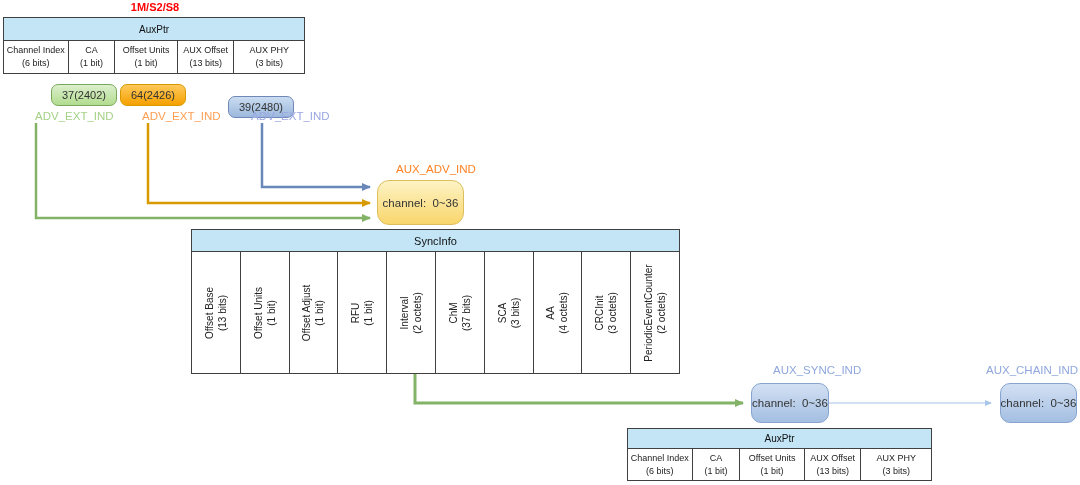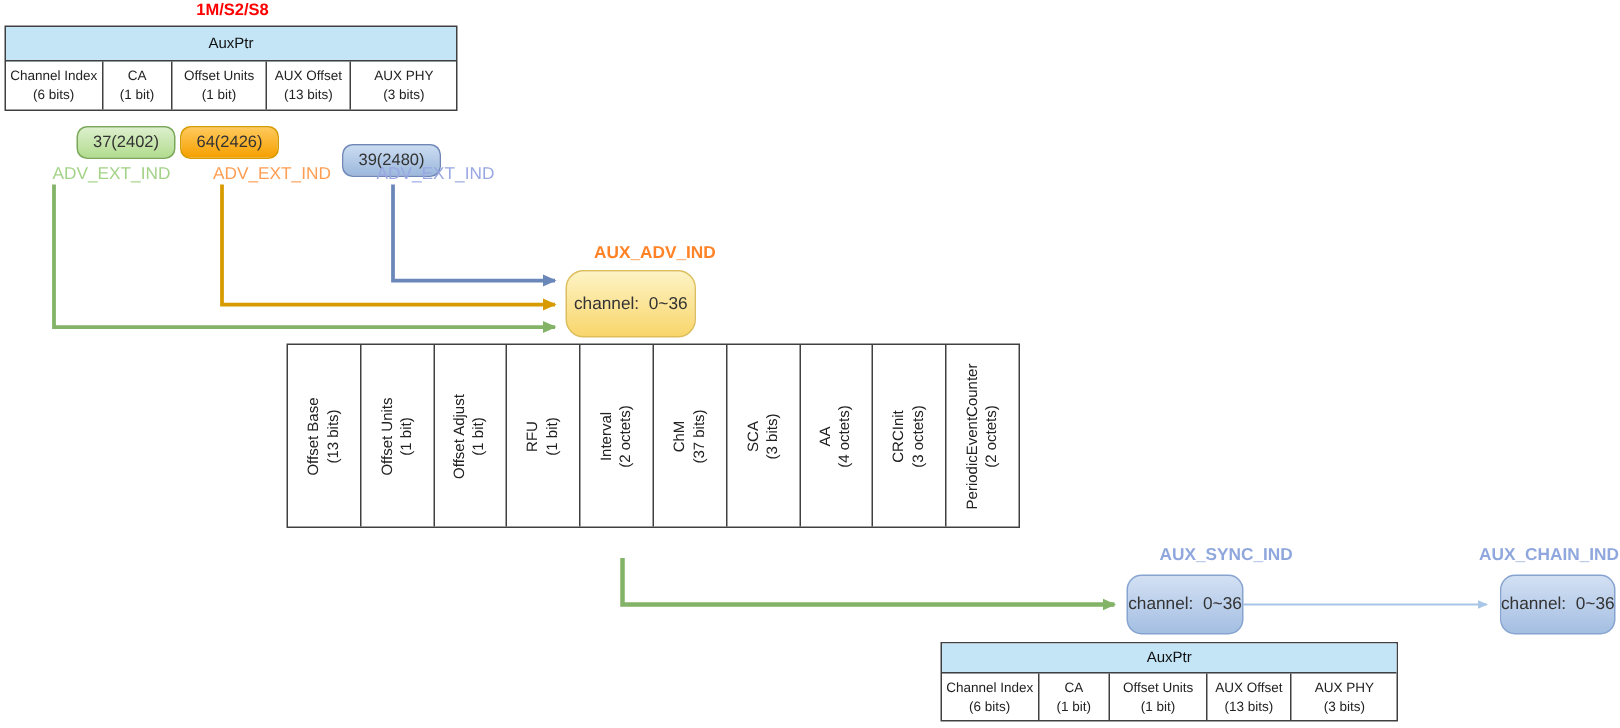--- a/index.html
+++ b/index.html
@@ -49,21 +49,21 @@
 
   .node {
     position:absolute; z-index:2; display:flex; align-items:center; justify-content:center;
     font-size:11.5px; color:#333; white-space:pre;
   }
   .node-yellow { background:linear-gradient(#fdf3c4,#f9d66c); border:1px solid #ddbe5d; border-radius:12px; }
   .node-blue   { background:linear-gradient(#d3e0f3,#a4bfe2); border:1px solid #86a4cf; border-radius:10px; }
 
   
   .pkt-label { position:absolute; text-align:center; font-size:11.5px; z-index:2; white-space:nowrap;padding-left:34px; }
-  .bold { font-weight:bold; }
+  .bold { font-weight:normal; }
   .phy-label { position:absolute; text-align:center; font-size:11px; font-weight:bold; color:#ff0000; z-index:2; }
 </style>
 </head>
 <body>
 
 <div class="canvas">
 
   <svg class="arrows" viewBox="0 0 1080 485">
     <defs>
       <marker id="ah-green" markerUnits="userSpaceOnUse" markerWidth="12" markerHeight="12" refX="8" refY="5" orient="auto">
@@ -119,20 +119,21 @@
   <div class="chan-box chan-blue" style="left:228px; top:84px;">39(2480)</div>
 
   <div class="pkt-label" style="left:1px; top:110px; width:90px; color:#a4d287;">ADV_EXT_IND</div>
   <div class="pkt-label" style="left:108px; top:110px; width:90px; color:#ff9e52;">ADV_EXT_IND</div>
   <div class="pkt-label" style="left:217px; top:110px; width:90px; color:#99a7e3;">ADV_EXT_IND</div>
 
   <div class="pkt-label bold" style="left:362px; top:163px; width:100px; color:#ff8326;">AUX_ADV_IND</div>
   <div class="node node-yellow" style="left:377px; top:180px; width:87px; height:45px;">channel:  0~36</div>
 
   <div class="tbl" style="left:191px; top:229px; width:489px;">
+    <div class="tbl-head" style="height:22px; font-size:11px;">SyncInfo</div>
     <div class="tbl-row" style="height:121px;">
       <div class="vcell">
         <div class="vtext">
             <div>Offset Base</div>
             <div>(13 bits)</div>
           </div>
       </div>
       <div class="vcell">
         <div class="vtext">
             <div>Offset Units</div>

